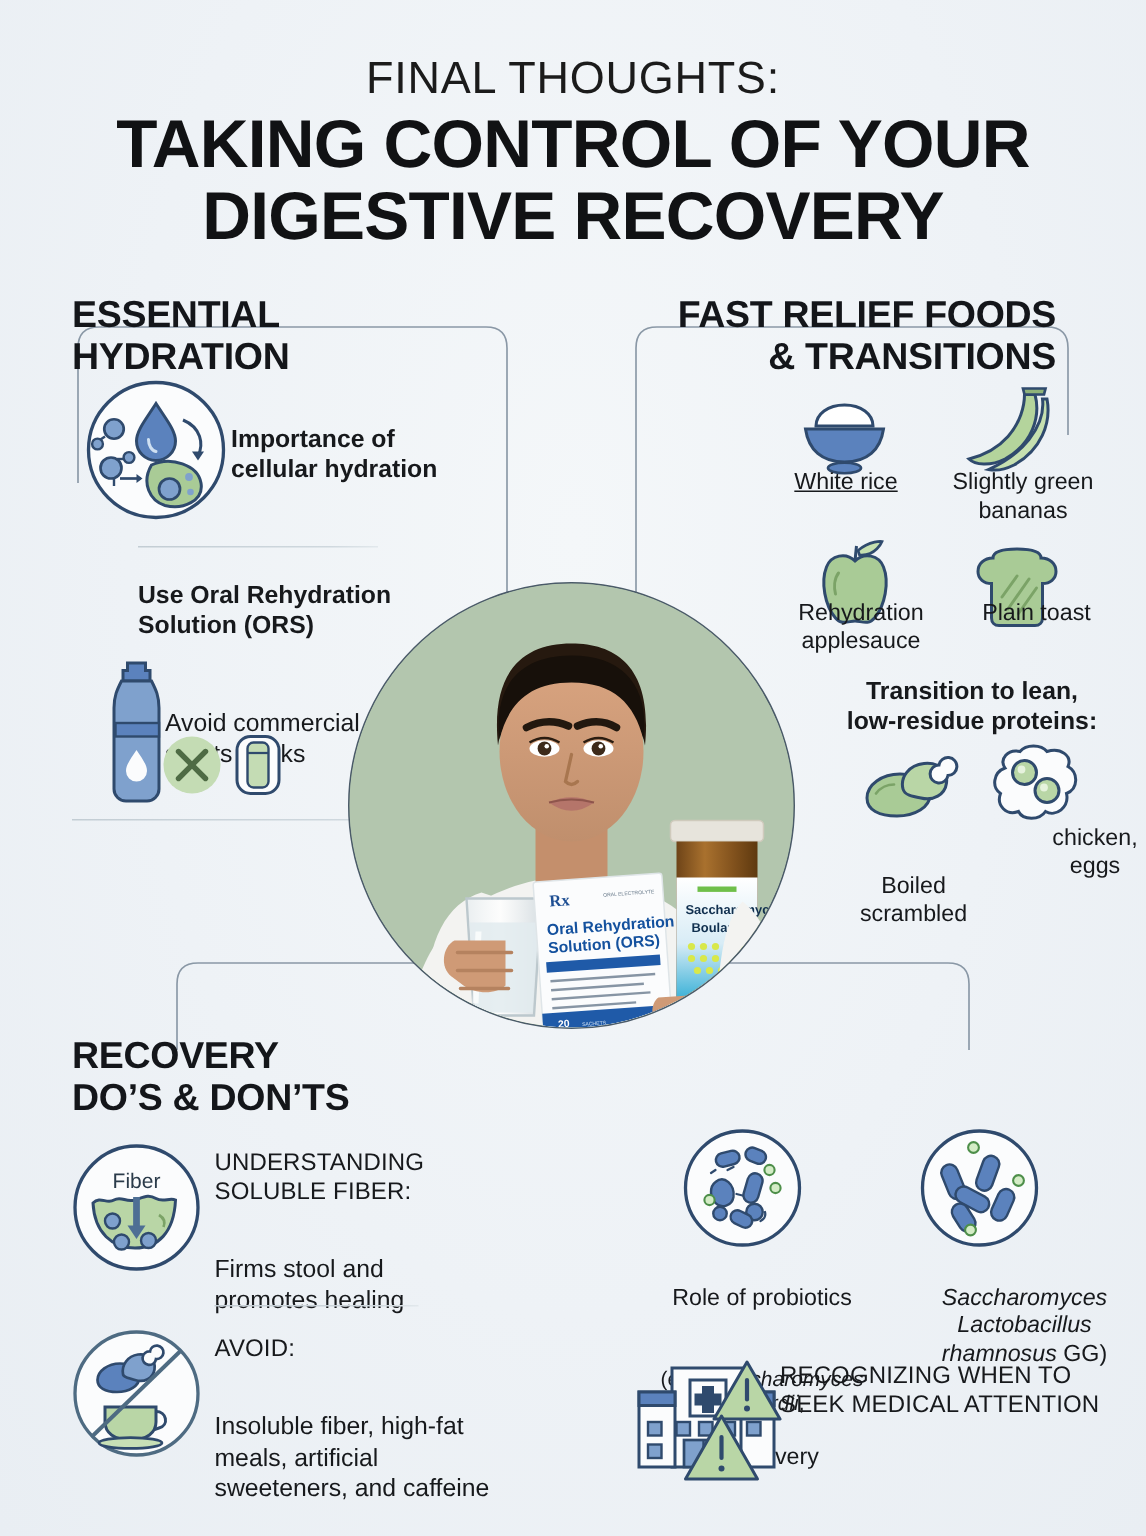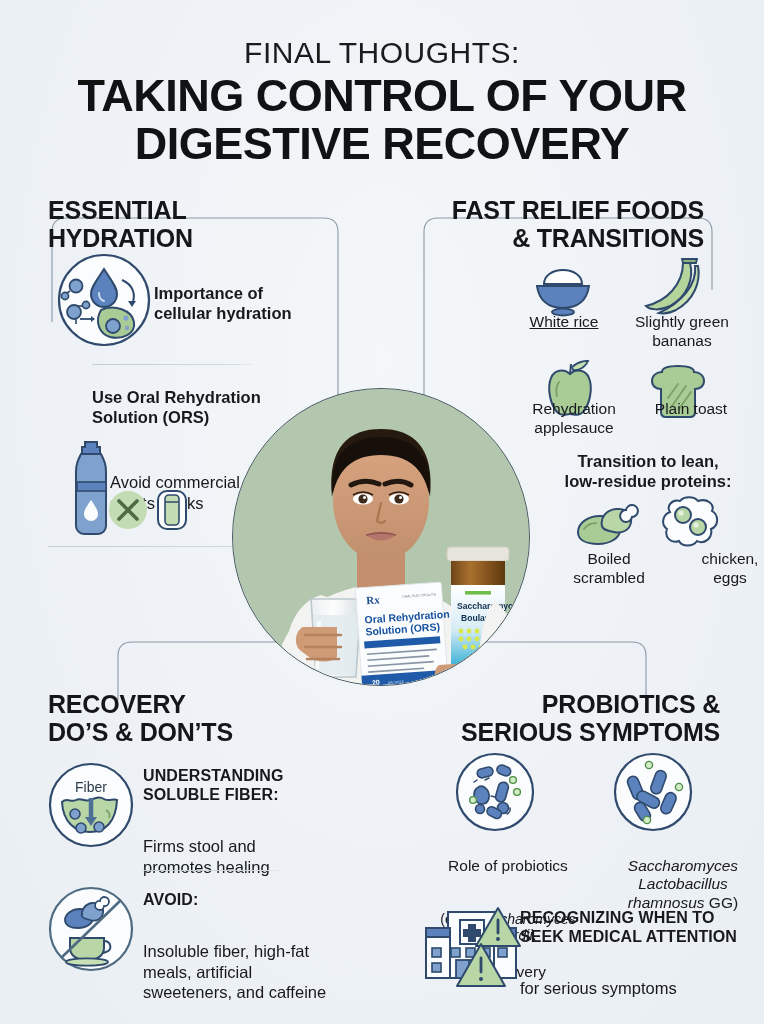--- a/index.html
+++ b/index.html
@@ -95,21 +95,21 @@
     white-space: pre-line;
   }
   .bd {
     font-weight: 400;
     font-size: 16.5px;
     line-height: 1.25;
     white-space: pre-line;
     margin-top: 32px;
   }
   .hd-caps {
-    font-weight: 700;
+    font-weight: 400;
     font-size: 16px;
     line-height: 1.2;
     letter-spacing: 0.1px;
     white-space: pre-line;
   }
   .cap {
     position: absolute;
     font-size: 15.5px;
     line-height: 1.2;
     color: #17191c;
@@ -148,22 +148,20 @@
 
     <path d="M 424 300 L 424 458 Q 424 472 438 472 L 632 472 Q 646 472 646 486 L 646 530"></path>
   </svg>
 
   <div class="sect-title" id="t-hydration">ESSENTIAL
 HYDRATION</div>
   <div class="sect-title" id="t-foods">FAST RELIEF FOODS
 &amp; TRANSITIONS</div>
   <div class="sect-title" id="t-recovery">RECOVERY
 DO’S &amp; DON’TS</div>
-  <div class="sect-title" id="t-probio">PROBIOTICS &amp;
-SERIOUS SYMPTOMS</div>
 
   <div class="ico" style="left:56px; top:252px;">
     <svg width="96" height="96" viewBox="0 0 96 96">
       <circle cx="48" cy="48" r="45" fill="#fbfcfd" stroke="#2f4a6d" stroke-width="2.2"></circle>
 
       <circle cx="20" cy="34" r="6.5" fill="#7fa1cd" stroke="#2f4a6d" stroke-width="1.8"></circle>
       <circle cx="9" cy="44" r="3.6" fill="#7fa1cd" stroke="#2f4a6d" stroke-width="1.6"></circle>
       <circle cx="18" cy="60" r="7" fill="#7fa1cd" stroke="#2f4a6d" stroke-width="1.8"></circle>
       <circle cx="30" cy="53" r="3.6" fill="#7fa1cd" stroke="#2f4a6d" stroke-width="1.6"></circle>
       <line x1="14" y1="39" x2="11" y2="41" stroke="#2f4a6d" stroke-width="1.6"></line>
@@ -275,21 +273,21 @@
 
   <div class="ico" style="left:660px; top:496px;">
     <svg width="62" height="54" viewBox="0 0 62 54">
       <path d="M 10 16 C 6 10 12 3 20 5 C 24 0 34 0 38 5 C 47 2 55 8 52 15 C 59 19 59 30 51 33 C 53 42 44 49 37 45 C 33 51 22 51 19 45 C 11 48 4 41 7 33 C 1 29 2 19 10 16 z" fill="#fbfcfd" stroke="#2f4a6d" stroke-width="2"></path>
       <circle cx="23" cy="19" r="8" fill="#b9d6a6" stroke="#2f4a6d" stroke-width="2"></circle>
       <circle cx="38" cy="31" r="8" fill="#b9d6a6" stroke="#2f4a6d" stroke-width="2"></circle>
       <circle cx="21" cy="17" r="2.6" fill="#e6f2dd"></circle>
       <circle cx="36" cy="29" r="2.6" fill="#e6f2dd"></circle>
     </svg>
   </div>
-  <div class="cap" style="left:556px; top:550px; width:106px;">Boiled
+  <div class="cap" style="left:556px; top:582px; width:106px;">Boiled
 scrambled</div>
   <div class="cap" style="left:680px; top:550px; width:100px;">chicken,
 eggs</div>
 
   <div id="photo">
     <svg width="296" height="296" viewBox="0 0 296 296">
       <defs>
         <clipPath id="cc">
             <circle cx="148" cy="148" r="148"></circle>
           </clipPath>
@@ -533,16 +531,15 @@
       <path d="M 80 22 v 13" stroke="#2f4a6d" stroke-width="2.8" stroke-linecap="round"></path>
       <circle cx="80" cy="41" r="2" fill="#2f4a6d"></circle>
       <path d="M 63 46 L 87 88 L 39 88 Z" fill="#b9d6a6" stroke="#2f4a6d" stroke-width="2" stroke-linejoin="round"></path>
       <path d="M 63 60 v 14" stroke="#2f4a6d" stroke-width="2.8" stroke-linecap="round"></path>
       <circle cx="63" cy="81" r="2" fill="#2f4a6d"></circle>
     </svg>
   </div>
   <div class="blk" style="left:520px; top:908px; width:238px;">
     <div class="hd-caps">RECOGNIZING WHEN TO
 SEEK MEDICAL ATTENTION</div>
-    <div class="bd">for serious symptoms</div>
   </div>
 
 </div>
 
 </body></html>

